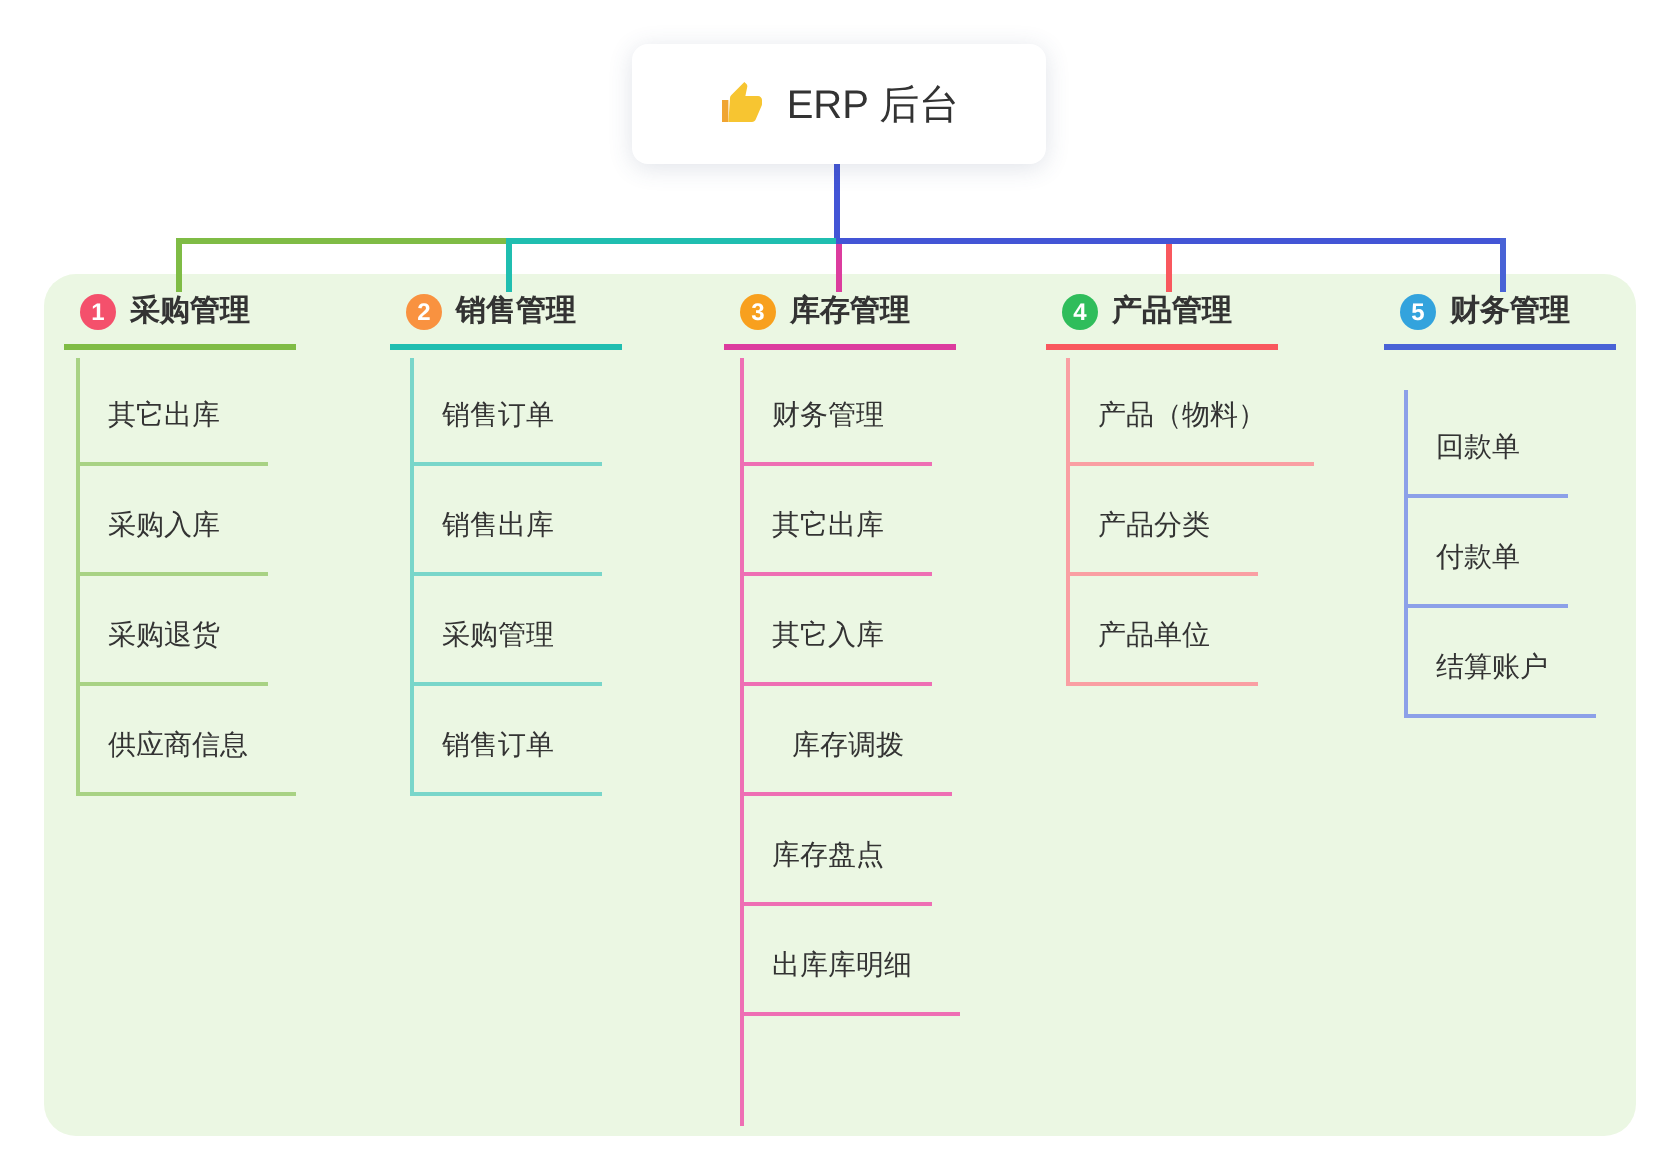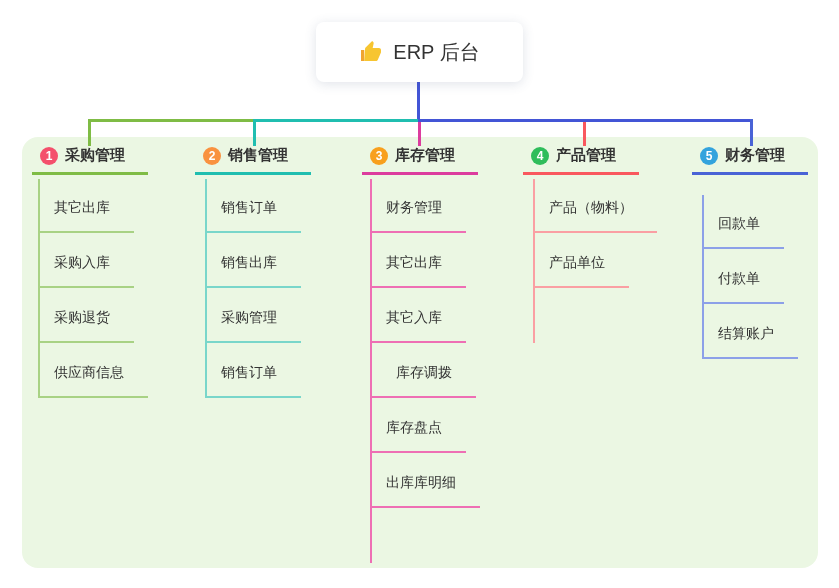--- a/index.html
+++ b/index.html
@@ -127,20 +127,21 @@
         <div class="sub-item" style="border-bottom-color: rgb(238, 111, 180);">库存盘点</div>
         <div class="sub-item" style="border-bottom-color: rgb(238, 111, 180);">出库库明细</div>
       </div>
       <div class="branch-header" style="left: 523px; border-bottom-color: rgb(249, 88, 94);">
         <span class="badge" style="background: rgb(47, 189, 91);">4</span>
         <span>产品管理</span>
       </div>
       <div class="branch-col" style="left: 533px; top: 179px;">
         <div class="vline" style="background: rgb(250, 159, 163); height: 164px;"></div>
         <div class="sub-item first" style="border-bottom-color: rgb(250, 159, 163);">产品（物料）</div>
+        <div class="sub-item" style="border-bottom-color: rgb(250, 159, 163);">产品分类</div>
         <div class="sub-item" style="border-bottom-color: rgb(250, 159, 163);">产品单位</div>
       </div>
       <div class="branch-header" style="left: 692px; border-bottom-color: rgb(73, 99, 214);">
         <span class="badge" style="background: rgb(51, 163, 221);">5</span>
         <span>财务管理</span>
       </div>
       <div class="branch-col" style="left: 702px; top: 195px;">
         <div class="vline" style="background: rgb(140, 160, 232); height: 164px;"></div>
         <div class="sub-item first" style="border-bottom-color: rgb(140, 160, 232);">回款单</div>
         <div class="sub-item" style="border-bottom-color: rgb(140, 160, 232);">付款单</div>

